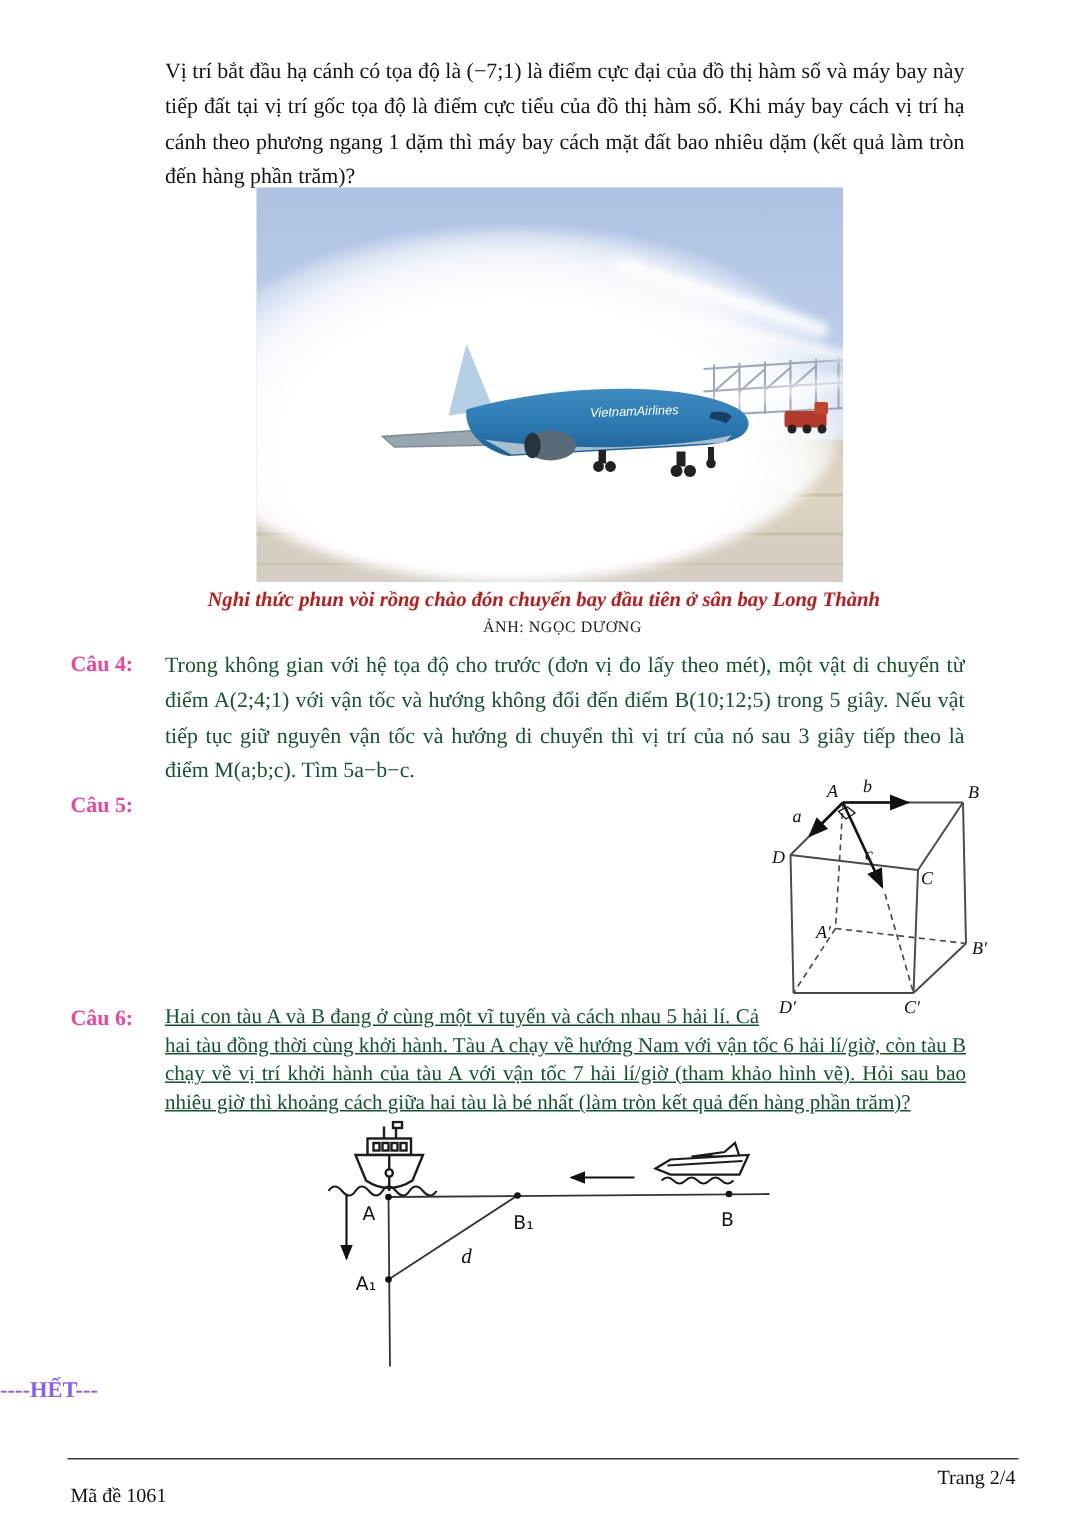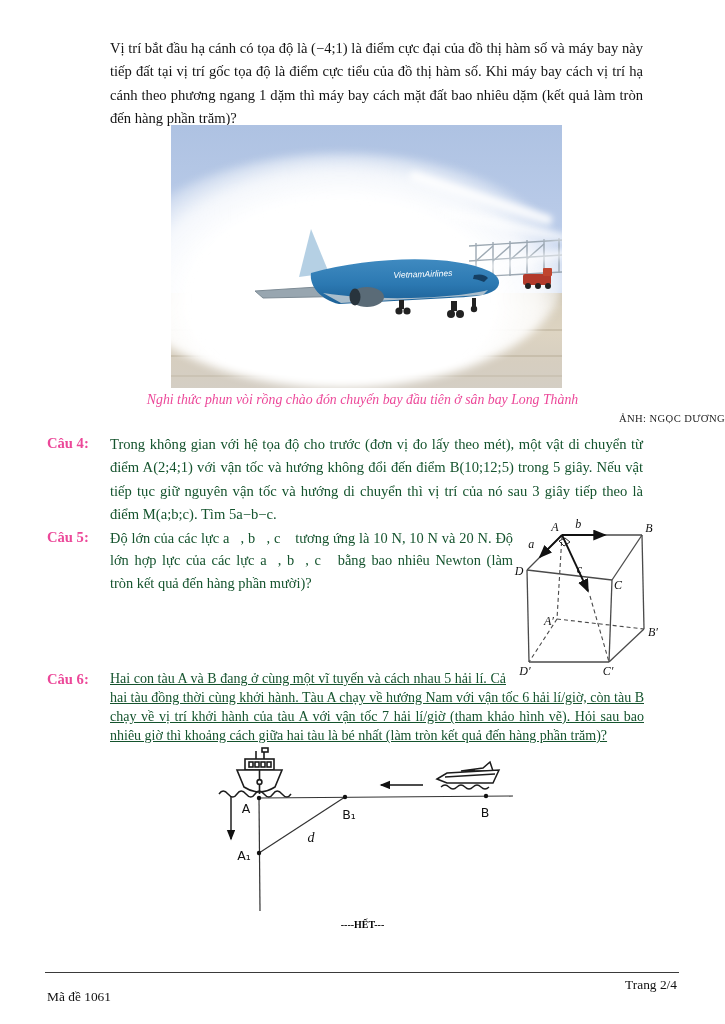--- a/index.html
+++ b/index.html
@@ -37,43 +37,43 @@
     position:absolute;left:-55px;top:28px;width:450px;height:235px;border-radius:50%;
     background:radial-gradient(ellipse at 50% 62%,rgba(255,255,255,1) 0 48%,rgba(255,255,255,.85) 62%,rgba(250,252,255,.35) 72%,rgba(255,255,255,0) 78%);
     filter:blur(4px);
   }
   .streak{position:absolute;background:rgba(255,255,255,.85);filter:blur(3px);border-radius:6px;}
   .s1{left:235px;top:68px;width:150px;height:10px;transform:rotate(18deg);}
   .s2{left:268px;top:96px;width:130px;height:8px;transform:rotate(12deg);opacity:.8;}
   .s3{left:300px;top:132px;width:100px;height:9px;transform:rotate(-10deg);opacity:.75;}
   .caption{
     left:0;right:0;top:392px;text-align:center;font-style:italic;
-    font-size:13.8px;color:#ec4899;
+    font-size:13.8px;color:#b91c1c;font-weight:bold;
   }
   .credit{
-    left:0;right:0;top:413px;text-align:right;font-size:10.6px;
+    left:0;right:0;top:413px;text-align:center;font-size:10.6px;
     letter-spacing:.4px;color:#222;padding-left:25px;
   }
   
   .cube{left:511px;top:517px;}
   .ship{left:183px;top:747px;}
   svg text{font-family:"Liberation Serif","DejaVu Serif",serif;}
   .vlabel{font-size:12px;font-style:italic;fill:#111;}
   .slabel{font-family:"DejaVu Sans","Liberation Sans",sans-serif;font-size:12.5px;fill:#111;font-style:normal;}
   .dlabel{font-size:14px;font-style:italic;fill:#111;}
-  .het{left:0;right:0;top:919px;text-align:center;font-weight:bold;font-size:10px;color:#000000;}
+  .het{left:0;right:0;top:919px;font-weight:bold;font-size:15px;color:#8b5cf6;}
   .footline{left:45px;top:972px;width:634px;height:1px;background:#3a3a3a;}
   .footL{left:47px;top:977px;font-size:13.4px;margin-top:12px;}
   .footR{right:48px;top:977px;font-size:13.4px;}
   .planetext{font-family:"Liberation Sans","DejaVu Sans",sans-serif;font-size:8.5px;font-style:italic;fill:#ffffff;}
 </style>
 </head>
 <body>
 
-<div class="abs para intro">Vị trí bắt đầu hạ cánh có tọa độ là (−4;1) là điểm cực đại của đồ thị hàm số và máy bay này tiếp đất tại vị trí gốc tọa độ là điểm cực tiểu của đồ thị hàm số. Khi máy bay cách vị trí hạ cánh theo phương ngang 1 dặm thì máy bay cách mặt đất bao nhiêu dặm (kết quả làm tròn đến hàng phần trăm)?</div>
+<div class="abs para intro">Vị trí bắt đầu hạ cánh có tọa độ là (−7;1) là điểm cực đại của đồ thị hàm số và máy bay này tiếp đất tại vị trí gốc tọa độ là điểm cực tiểu của đồ thị hàm số. Khi máy bay cách vị trí hạ cánh theo phương ngang 1 dặm thì máy bay cách mặt đất bao nhiêu dặm (kết quả làm tròn đến hàng phần trăm)?</div>
 
 <div class="abs photo">
   <div class="ground">
     <div class="seam" style="top:36px"></div>
     <div class="seam" style="top:62px"></div>
     <div class="seam" style="top:82px;opacity:.35"></div>
   </div>
   <div class="dome"></div>
 
   <svg class="abs" style="left:0;top:0" width="391" height="263" viewBox="0 0 391 263">
@@ -134,21 +134,20 @@
 </div>
 
 <div class="abs caption">Nghi thức phun vòi rồng chào đón chuyến bay đầu tiên ở sân bay Long Thành</div>
 <div class="abs credit">ẢNH: NGỌC DƯƠNG</div>
 
 <div class="abs qlabel" style="left:47px;top:435px">Câu 4:</div>
 <div class="abs qtext q4">Trong không gian với hệ tọa độ cho trước (đơn vị đo lấy theo mét), một vật di chuyển từ điểm A(2;4;1) với vận tốc và hướng không đổi đến điểm B(10;12;5) trong 5 giây. Nếu vật tiếp tục giữ nguyên vận tốc và hướng di chuyển thì vị trí của nó sau 3 giây tiếp theo là điểm M(a;b;c). Tìm 5a−b−c.</div>
 
 <div class="abs qlabel" style="left:47px;top:529px">Câu 5:</div>
 <div class="abs qtext q5">
-  <p>Độ lớn của các lực a⃗, b⃗, c⃗ tương ứng là 10 N, 10 N và 20 N. Độ lớn hợp lực của các lực a⃗, b⃗, c⃗ bằng bao nhiêu Newton (làm tròn kết quả đến hàng phần mười)?</p>
 </div>
 
 <svg class="abs cube" width="194" height="160" viewBox="0 0 194 160">
   <defs>
     <marker id="arr" markerWidth="9" markerHeight="8" refX="6.5" refY="3" orient="auto">
       <path d="M0,0 L7.5,3 L0,6 Z" fill="#111"></path>
     </marker>
   </defs>
   <g stroke="#4a4a4a" stroke-width="1.3" fill="none">
     <line x1="51" y1="18" x2="131" y2="18"></line>

